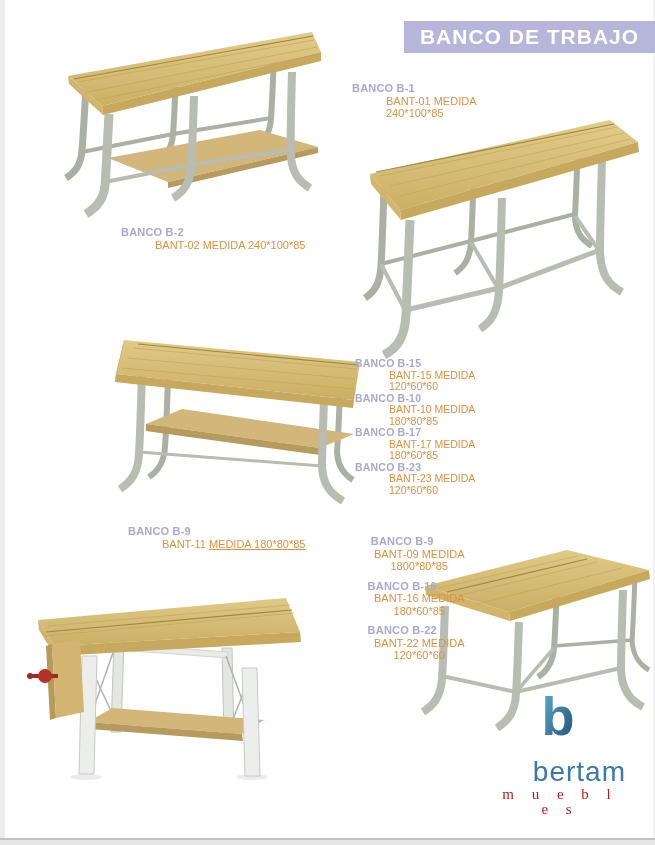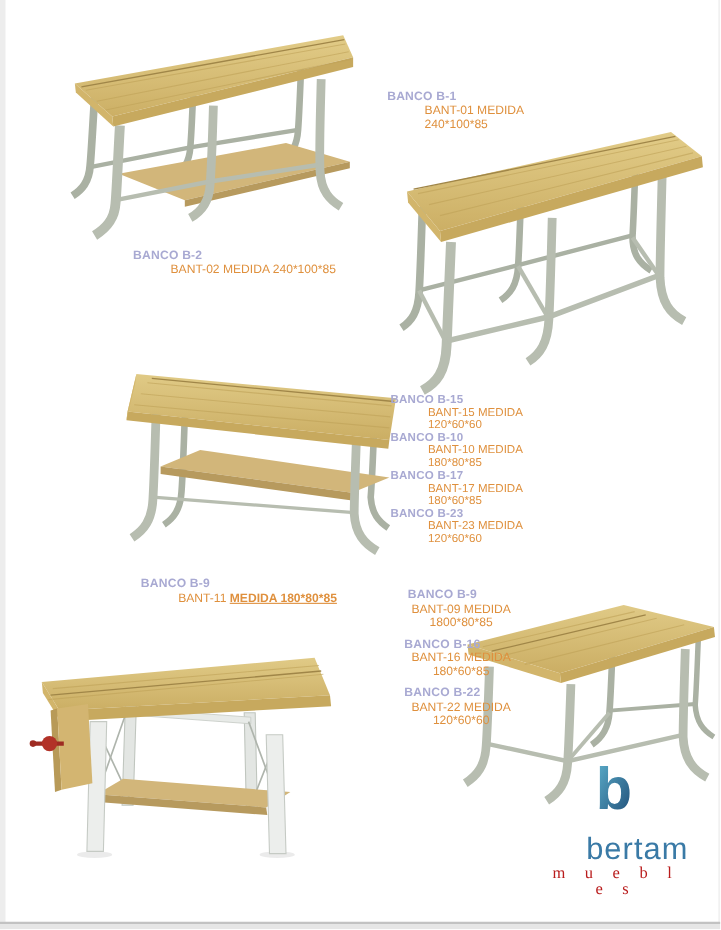--- a/index.html
+++ b/index.html
@@ -26,35 +26,38 @@
   .plabel{position:absolute;white-space:nowrap;}
   .pname{display:block;color:#a8a9d2;font-weight:bold;font-size:11px;line-height:12.5px;letter-spacing:.2px;}
   .pspec{display:block;color:#df903d;font-size:11px;line-height:12.5px;padding-left:34px;}
   .lb1{left:352px;top:82px;}
   .lb2{left:121px;top:226px;}
   .lmid{left:355px;top:358px;}
   .lmid .pname,.lmid .pspec{font-size:10.5px;line-height:11.5px;}
   .lb11{left:128px;top:525px;}
   .lright{left:340px;top:535px;text-align:center;}
   .lright .pblock{margin-bottom:7px;}
-  .ul{text-decoration:underline;font-weight:bold;}
+  .ul{text-decoration:underline;}
   
   .logo{position:absolute;left:490px;top:690px;width:136px;text-align:center;}
   .logo .mark{display:block;margin:0 auto;}
   .brand{display:block;color:#3a7aa6;font-size:28px;line-height:28px;letter-spacing:1px;margin-top:16px;text-align:right;}
   .subbrand{display:block;color:#b91c1c;font-size:15px;line-height:15px;letter-spacing:7px;margin-top:1px;margin-left:4px;font-family:Liberation Serif, serif;}
 </style>
 </head>
 <body>
 
 <div id="page">
   <div class="edge-left"></div>
   <div class="edge-right"></div>
   <div class="edge-bottom"></div>
 
+  <div class="banner">
+    <span>BANCO DE TRBAJO</span>
+  </div>
 
   <div class="photo ph-a">
     <svg width="308" height="200" viewBox="0 0 308 200">
       <defs>
         <linearGradient id="wgA" x1="0" y1="0" x2="0" y2="1">
           <stop offset="0" stop-color="#e2cc88"></stop>
             <stop offset="1" stop-color="#ccaf65"></stop>
         </linearGradient>
       </defs>
       <g stroke="#aab1a3" fill="none">

